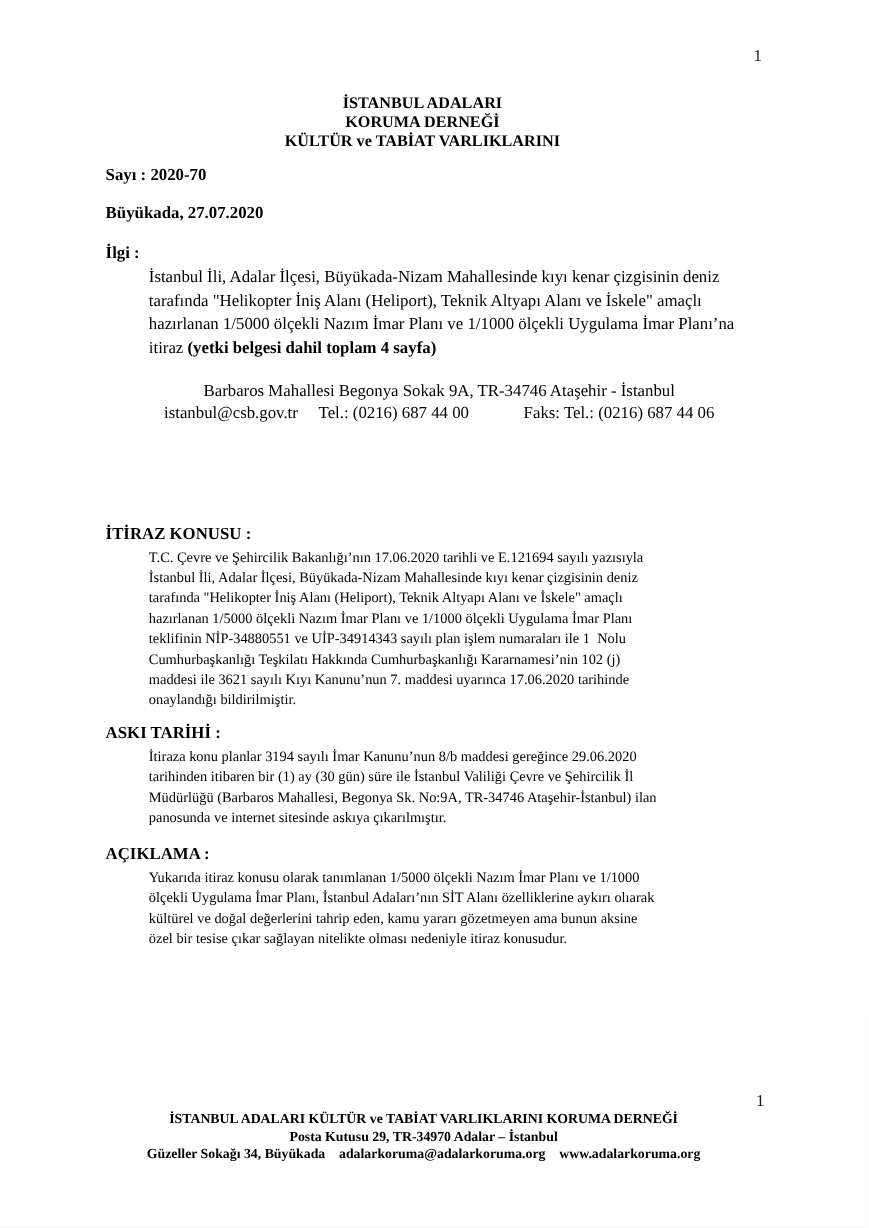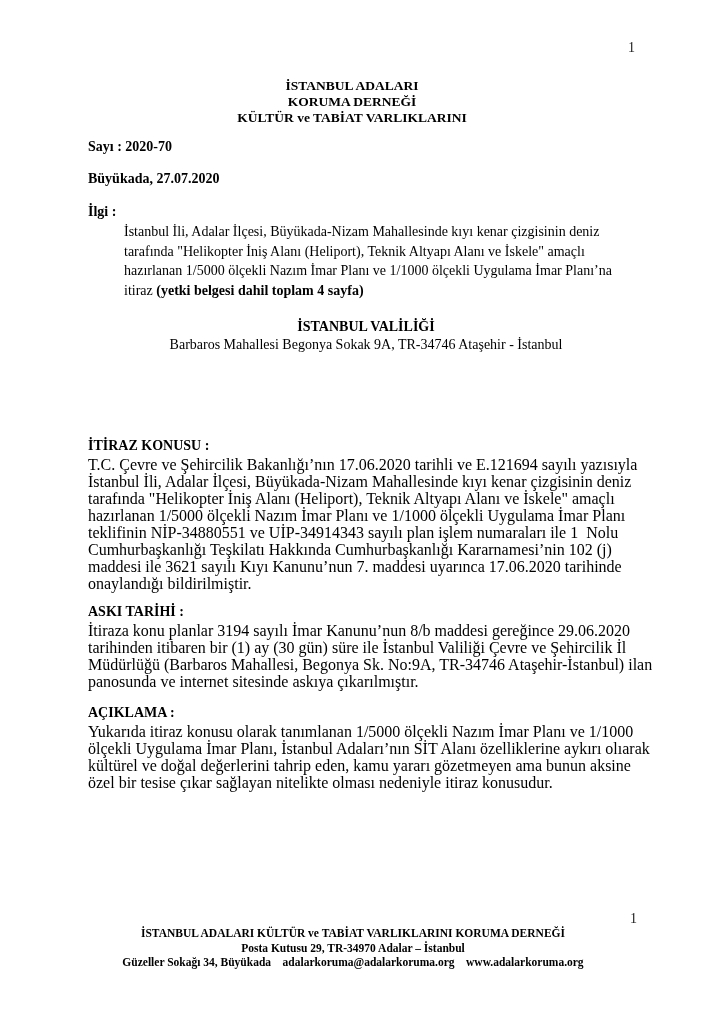--- a/index.html
+++ b/index.html
@@ -49,21 +49,22 @@
     text-align: center;
     font-size: 14px; line-height: 17.5px;
   }
 
   .section { position: absolute; left: 88px; width: 600px; }
   .section-1 { top: 437px; }
   .section-2 { top: 603px; }
   .section-3 { top: 704px; }
   .section-heading { font-weight: bold; font-size: 14px; line-height: 18.5px; }
   .section-body {
-    font-size: 16px; line-height: 17px;
+    margin-left: 36px;
+    font-size: 12px; line-height: 17px;
     white-space: pre;
   }
 
   .org-footer {
     position: absolute; top: 926px; left: 0; width: 706px;
     text-align: center;
     font-weight: bold; font-size: 11.5px; line-height: 14.5px;
   }
 </style>
 </head>
@@ -82,22 +83,22 @@
   <div class="sayi-line">Sayı : 2020-70</div>
   <div class="date-line">Büyükada, 27.07.2020</div>
   <div class="ilgi-label">İlgi :</div>
 
   <div class="ilgi-para"><span>İstanbul İli, Adalar İlçesi, Büyükada-Nizam Mahallesinde kıyı kenar çizgisinin deniz
 tarafında "Helikopter İniş Alanı (Heliport), Teknik Altyapı Alanı ve İskele" amaçlı
 hazırlanan 1/5000 ölçekli Nazım İmar Planı ve 1/1000 ölçekli Uygulama İmar Planı’na
 itiraz </span><strong>(yetki belgesi dahil toplam 4 sayfa)</strong></div>
 
   <div class="recipient">
-    <div class="b">İSTANBUL VALİLİĞİ</div>
     <div>Barbaros Mahallesi Begonya Sokak 9A, TR-34746 Ataşehir - İstanbul</div>
+    <div class="pre">istanbul@csb.gov.tr     Tel.: (0216) 687 44 00             Faks: Tel.: (0216) 687 44 06</div>
   </div>
 
   <section class="section section-1">
     <div class="section-heading">İTİRAZ KONUSU :</div>
     <div class="section-body">T.C. Çevre ve Şehircilik Bakanlığı’nın 17.06.2020 tarihli ve E.121694 sayılı yazısıyla
 İstanbul İli, Adalar İlçesi, Büyükada-Nizam Mahallesinde kıyı kenar çizgisinin deniz
 tarafında "Helikopter İniş Alanı (Heliport), Teknik Altyapı Alanı ve İskele" amaçlı
 hazırlanan 1/5000 ölçekli Nazım İmar Planı ve 1/1000 ölçekli Uygulama İmar Planı
 teklifinin NİP-34880551 ve UİP-34914343 sayılı plan işlem numaraları ile 1  Nolu
 Cumhurbaşkanlığı Teşkilatı Hakkında Cumhurbaşkanlığı Kararnamesi’nin 102 (j)

